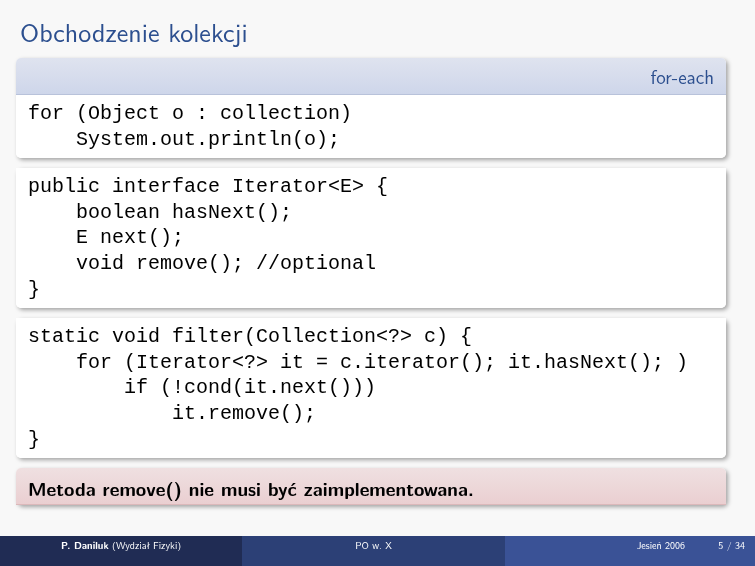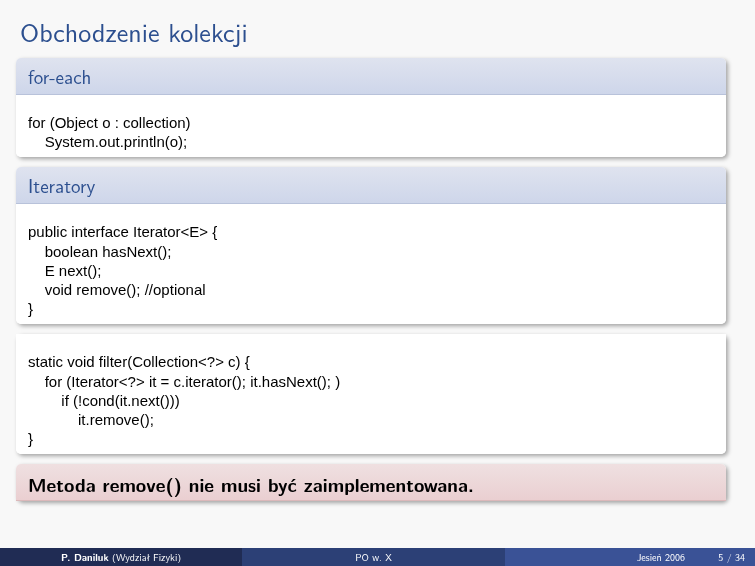--- a/index.html
+++ b/index.html
@@ -35,52 +35,52 @@
     padding: 4px 12px 4px 12px;
     font-size: 19px;
     font-weight: 400;
     border-top-left-radius: 5px;
     border-top-right-radius: 5px;
   }
   .head-blue {
     background: linear-gradient(#dfe3ef, #ced6ea);
     color: #2c4f8f;
     border-bottom: 1px solid #b8c2da;
+    text-align: right;
   }
   .head-red {
     background: linear-gradient(#efe0e1, #eacfd1);
     color: #8f2c34;
     border-bottom: 1px solid #dbb8ba;
   }
   .block-body {
     background: #ffffff;
     padding: 6px 12px 6px 12px;
     border-bottom-left-radius: 5px;
     border-bottom-right-radius: 5px;
   }
   .block-body pre, .block-body .btxt {
-    font-family: Liberation Sans, sans-serif;
-    font-size: 15px;
+    font-family: Liberation Mono, monospace;
+    font-size: 20px;
     line-height: 1.28;
     white-space: pre;
     color: #000;
-    margin-top: 12px;
   }
   .plain-text {
     font-size: 19px;
     color: #000;
     padding: 6px 12px 2px 12px;
     font-weight: bold;
   }
   .footline {
     position: absolute;
     left: 0;
     bottom: 0;
     width: 100%;
-    height: 18px;
+    height: 30px;
     display: flex;
     font-size: 10px;
     color: #fff;
     line-height: 18px;
   }
   .foot-a { background: #202c54; flex: 1; text-align: center; padding: 0 6px; }
   .foot-b { background: #2c4076; flex: 1; text-align: center; padding: 0 16px; }
   .foot-c { background: #3a5296; flex: 1; text-align: right; padding: 0 10px; }
   .foot-c .date { margin-right: 30px; }
 </style>
@@ -93,21 +93,20 @@
 
   <div class="block">
     <div class="block-head head-blue">for-each</div>
     <div class="block-body">
       <pre>for (Object o : collection)
     System.out.println(o);</pre>
     </div>
   </div>
 
   <div class="block">
-    <div class="block-head head-blue">Iteratory</div>
     <div class="block-body">
       <pre>public interface Iterator&lt;E&gt; {
     boolean hasNext();
     E next();
     void remove(); //optional
 }</pre>
     </div>
   </div>
 
   <div class="block">

